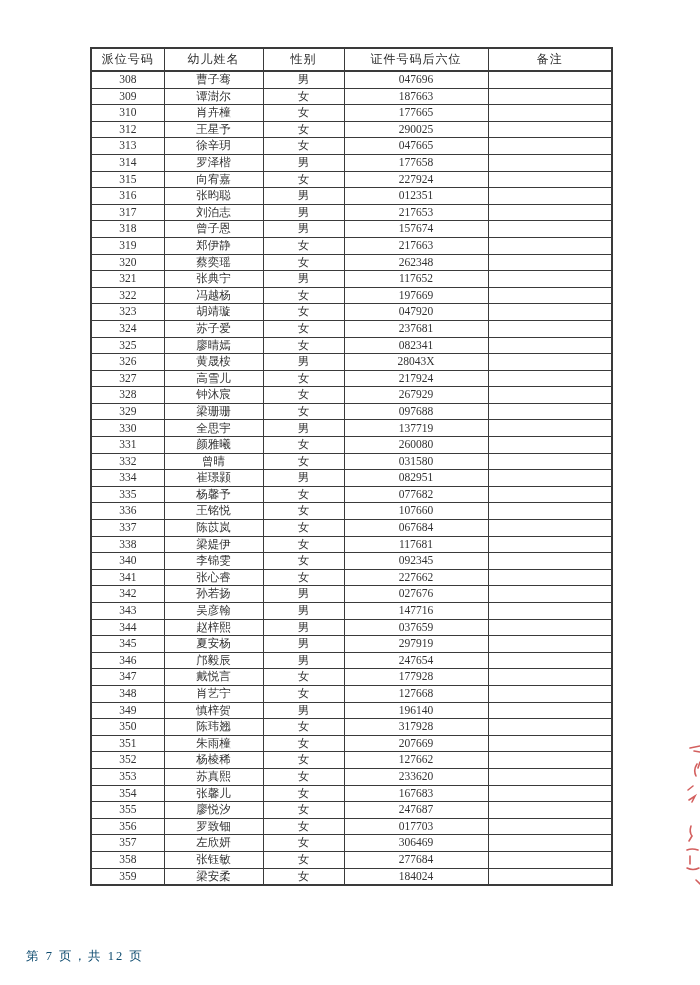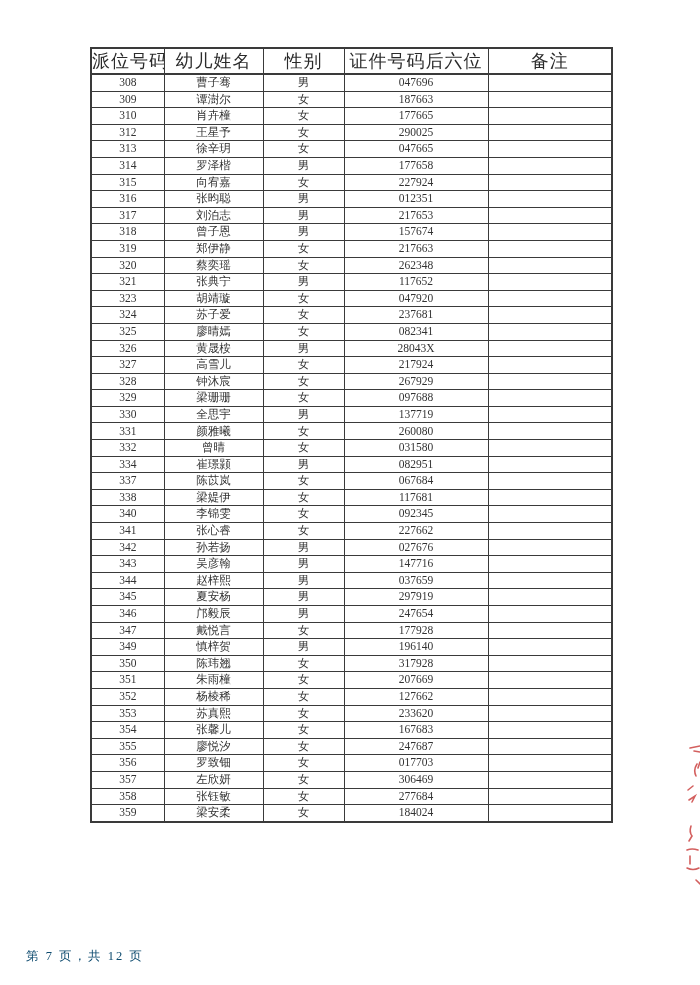--- a/index.html
+++ b/index.html
@@ -28,21 +28,21 @@
   table.roster th, table.roster td {
     border: 1px solid #3a3a3a;
     text-align: center;
     vertical-align: middle;
     padding: 0;
     overflow: hidden;
     white-space: nowrap;
   }
   table.roster thead th {
     height: 21px;
-    font-size: 18px;
+    font-size: 12px;
     font-weight: normal;
     letter-spacing: 1px;
     border-bottom: 2px solid #3a3a3a;
   }
   table.roster tbody td {
     height: 15.6px;
     font-size: 11.5px;
     line-height: 1;
     color: #333333;
   }
@@ -173,20 +173,27 @@
           <td></td>
         </tr>
         <tr>
           <td>321</td>
           <td>张典宁</td>
           <td>男</td>
           <td>117652</td>
           <td></td>
         </tr>
         <tr>
+          <td>322</td>
+          <td>冯越杨</td>
+          <td>女</td>
+          <td>197669</td>
+          <td></td>
+        </tr>
+        <tr>
           <td>323</td>
           <td>胡靖璇</td>
           <td>女</td>
           <td>047920</td>
           <td></td>
         </tr>
         <tr>
           <td>324</td>
           <td>苏子爱</td>
           <td>女</td>
@@ -250,20 +257,34 @@
           <td></td>
         </tr>
         <tr>
           <td>334</td>
           <td>崔璟颢</td>
           <td>男</td>
           <td>082951</td>
           <td></td>
         </tr>
         <tr>
+          <td>335</td>
+          <td>杨馨予</td>
+          <td>女</td>
+          <td>077682</td>
+          <td></td>
+        </tr>
+        <tr>
+          <td>336</td>
+          <td>王铭悦</td>
+          <td>女</td>
+          <td>107660</td>
+          <td></td>
+        </tr>
+        <tr>
           <td>337</td>
           <td>陈苡岚</td>
           <td>女</td>
           <td>067684</td>
           <td></td>
         </tr>
         <tr>
           <td>338</td>
           <td>梁媞伊</td>
           <td>女</td>
@@ -317,20 +338,27 @@
           <td>邝毅辰</td>
           <td>男</td>
           <td>247654</td>
           <td></td>
         </tr>
         <tr>
           <td>347</td>
           <td>戴悦言</td>
           <td>女</td>
           <td>177928</td>
+          <td></td>
+        </tr>
+        <tr>
+          <td>348</td>
+          <td>肖艺宁</td>
+          <td>女</td>
+          <td>127668</td>
           <td></td>
         </tr>
         <tr>
           <td>349</td>
           <td>慎梓贺</td>
           <td>男</td>
           <td>196140</td>
           <td></td>
         </tr>
         <tr>

